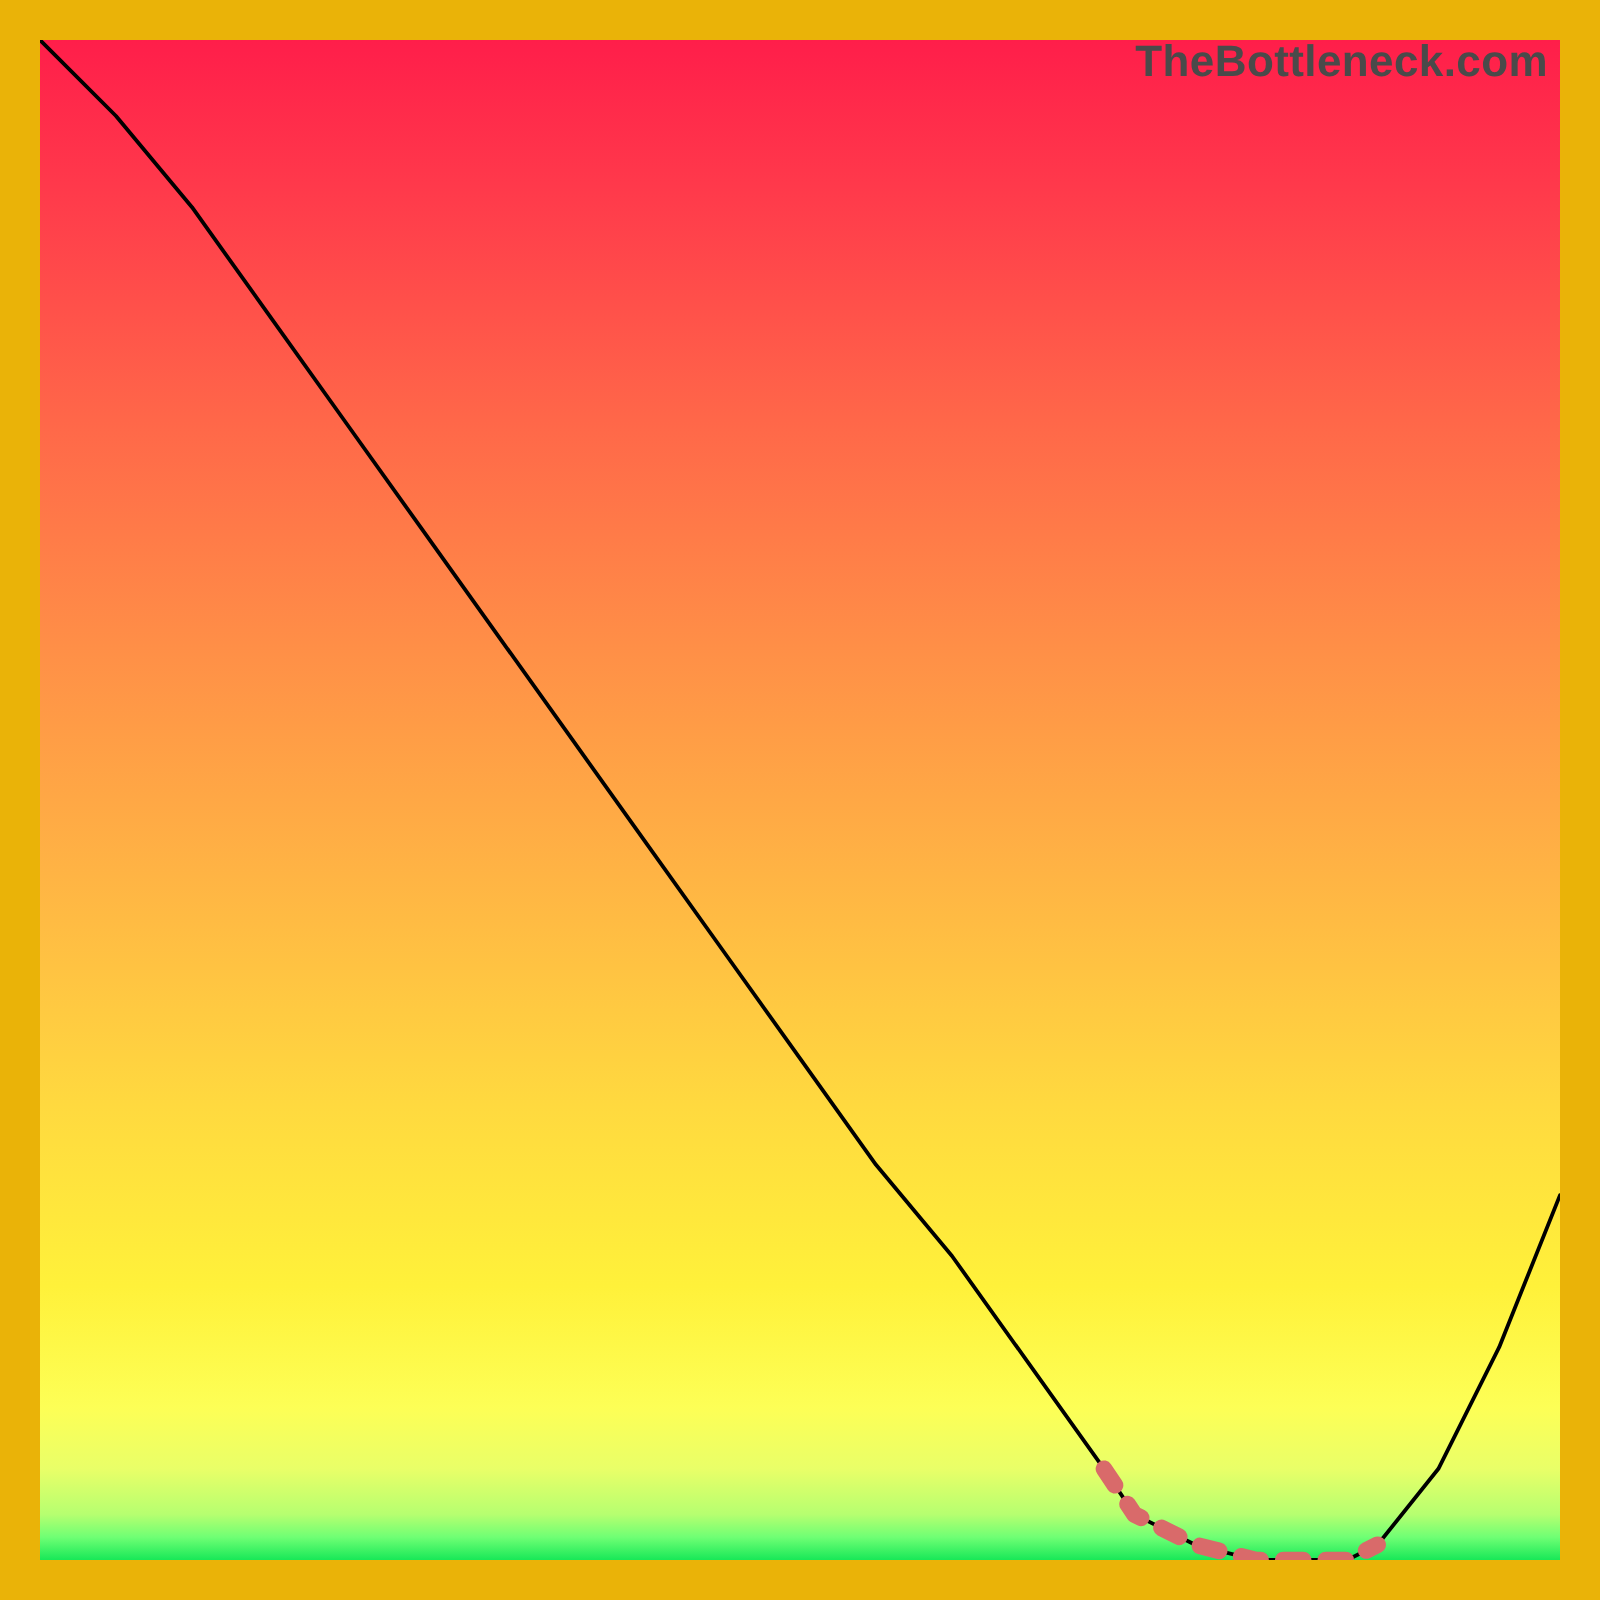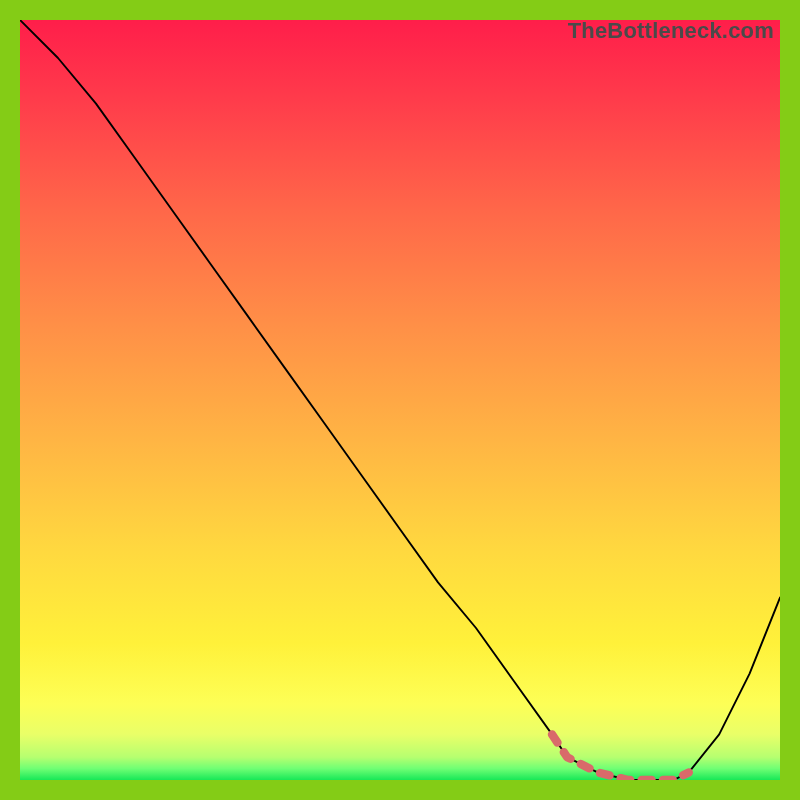--- a/index.html
+++ b/index.html
@@ -7,21 +7,21 @@
     padding: 0;
     width: 800px;
     height: 800px;
     background: #000;
     overflow: hidden;
     font-family: Arial, Helvetica, sans-serif;
   }
   .frame {
     position: absolute;
     inset: 0;
-    background: #84cc16;
+    background: #eab308;
   }
   .plot {
     position: absolute;
     left: 20px;
     top: 20px;
     width: 760px;
     height: 760px;
     overflow: hidden;
   }
   .gradient {

